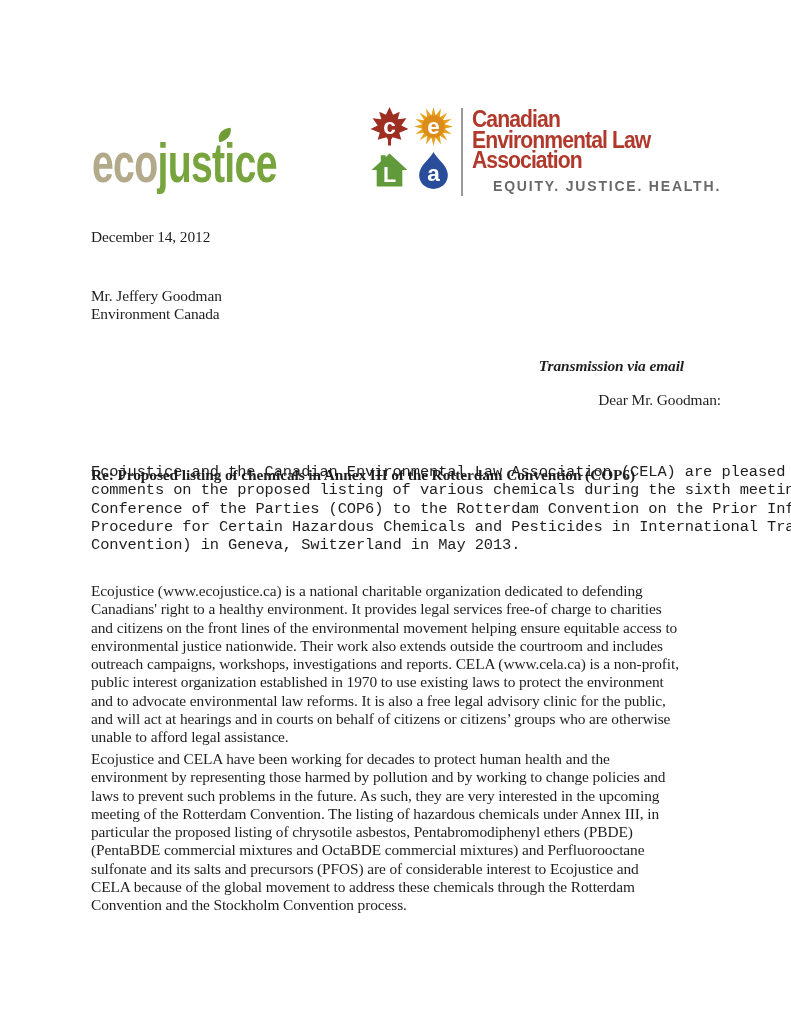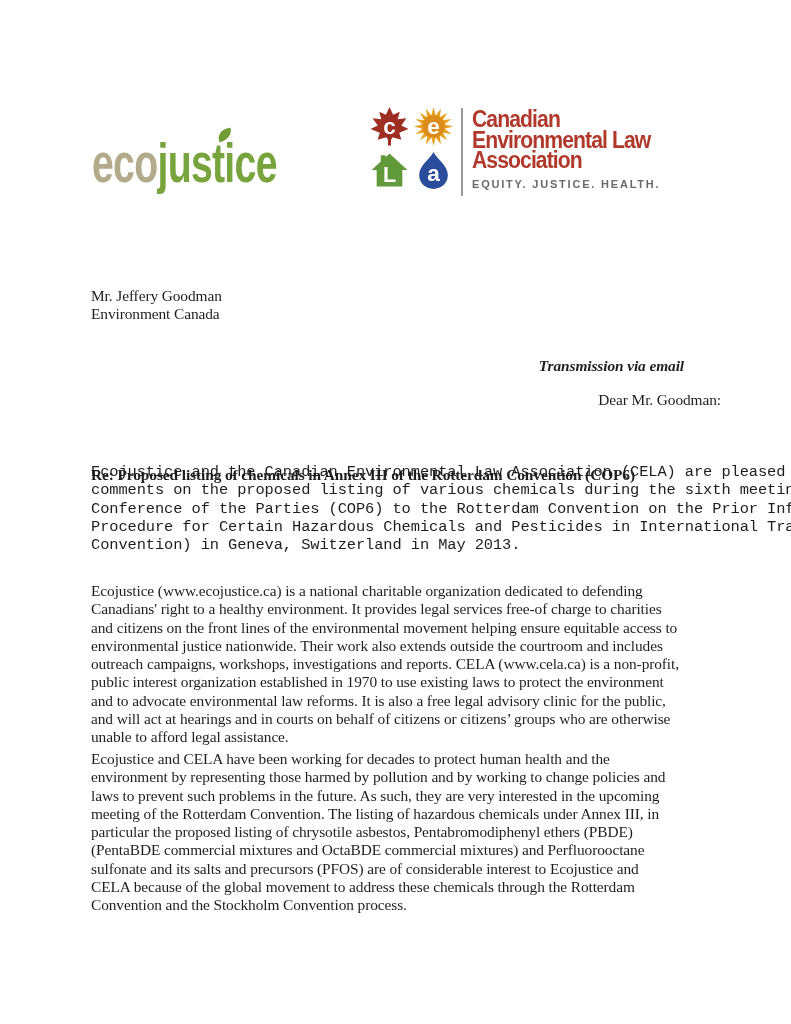--- a/index.html
+++ b/index.html
@@ -26,21 +26,21 @@
   .tile text   { font-family:"Liberation Sans", sans-serif; font-weight:bold; fill:#ffffff; text-anchor:middle; }
   .cela-divider{ position:absolute; left:92px; top:2px; width:2px; height:88px; background:#9a9a9a; }
   .cela-text   { position:absolute; left:103px; top:3px; white-space:nowrap; }
   .cela-name   {
     font-family:"Liberation Sans", sans-serif; font-weight:700;
     font-size:23px; line-height:20.5px; letter-spacing:-1px; color:#b0392b;
     transform:scaleX(0.92); transform-origin:0 0;
   }
   .cela-tagline{
     margin-top:7px; font-family:"Liberation Sans", sans-serif; font-weight:700;
-    font-size:11px; letter-spacing:1.8px; color:#696969;
+    font-size:14px; letter-spacing:1.8px; color:#696969;margin-left:21px;
   }
 
   
   .blk {
     position:absolute; left:91px; width:630px;
     font-size:15.4px; line-height:18.3px; letter-spacing:-0.1px;
     white-space:pre;
   }
   .date        { top:228px; }
   .addr        { top:287px; }
@@ -99,20 +99,21 @@
           <div>Canadian</div>
           <div>Environmental Law</div>
           <div>Association</div>
         </div>
         <div class="cela-tagline">EQUITY. JUSTICE. HEALTH.</div>
       </div>
     </div>
 
   </div>
 
+  <div class="blk date">December 14, 2012</div>
   <div class="blk trans">Transmission via email</div>
   <div class="blk addr">Mr. Jeffery Goodman
 Environment Canada</div>
   <div class="blk salut">Dear Mr. Goodman:</div>
   <div class="blk subject">Re: Proposed listing of chemicals in Annex III of the Rotterdam Convention (COP6)</div>
   <div class="blk p1">Ecojustice and the Canadian Environmental Law Association (CELA) are pleased to provide
 comments on the proposed listing of various chemicals during the sixth meeting of the
 Conference of the Parties (COP6) to the Rotterdam Convention on the Prior Informed Consent
 Procedure for Certain Hazardous Chemicals and Pesticides in International Trade (Rotterdam
 Convention) in Geneva, Switzerland in May 2013.</div>

